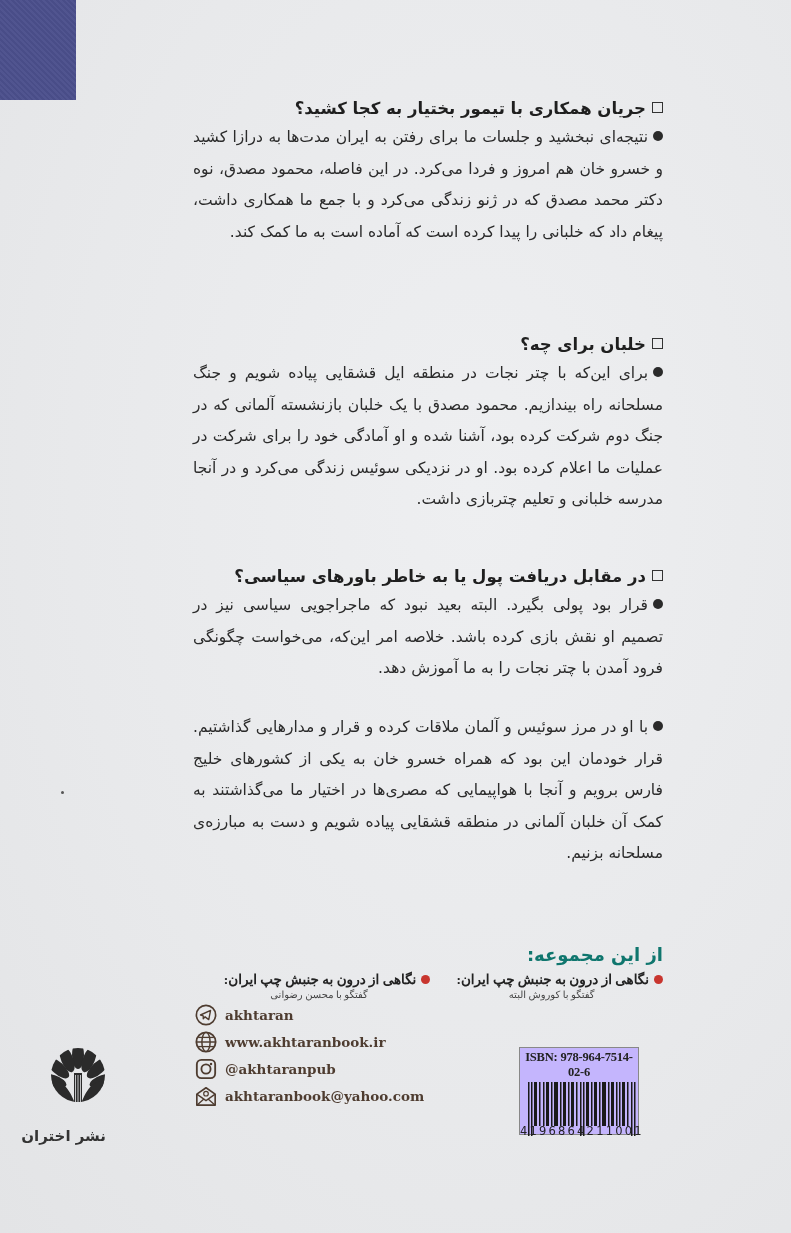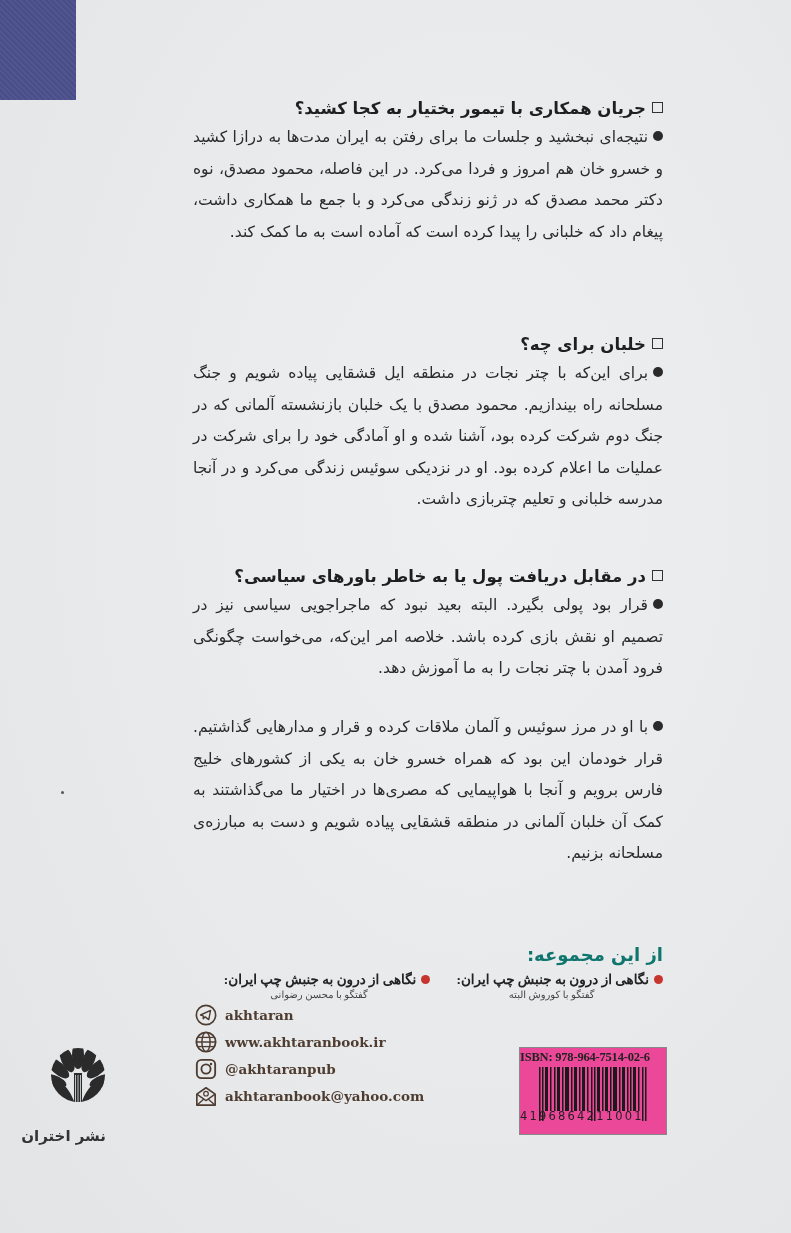--- a/index.html
+++ b/index.html
@@ -65,23 +65,23 @@
   }
 
   .contacts { position: absolute; left: 195px; top: 1001px; }
   .contact {
     display: flex; align-items: center; height: 27px;
     font-family: "DejaVu Serif", serif; font-weight: bold; font-size: 13.5px; color: #4e3c30;
   }
   .contact svg { width: 22px; height: 22px; margin-right: 8px; flex: none; }
 
   .barcode {
-    position: absolute; left: 519px; top: 1047px; width: 148px; height: 88px;
-    background: #ec4899; border: 1px solid #888; box-sizing: border-box;
-    text-align: left;
+    position: absolute; left: 519px; top: 1047px; width: 120px; height: 88px;
+    background: #c4b5fd; border: 1px solid #888; box-sizing: border-box;
+    text-align: center;
   }
   .isbn {
     font-family: "Liberation Serif", serif; font-weight: bold; font-size: 12.5px; color: #222;
     margin-top: 2px; letter-spacing: -0.2px;
   }
   .bars { display: block; margin: 2px auto 0; }
   .digits {
     font-family: "DejaVu Sans", sans-serif; font-size: 11.5px; color: #222; letter-spacing: 2.2px;
     margin-top: -1px;
   }

